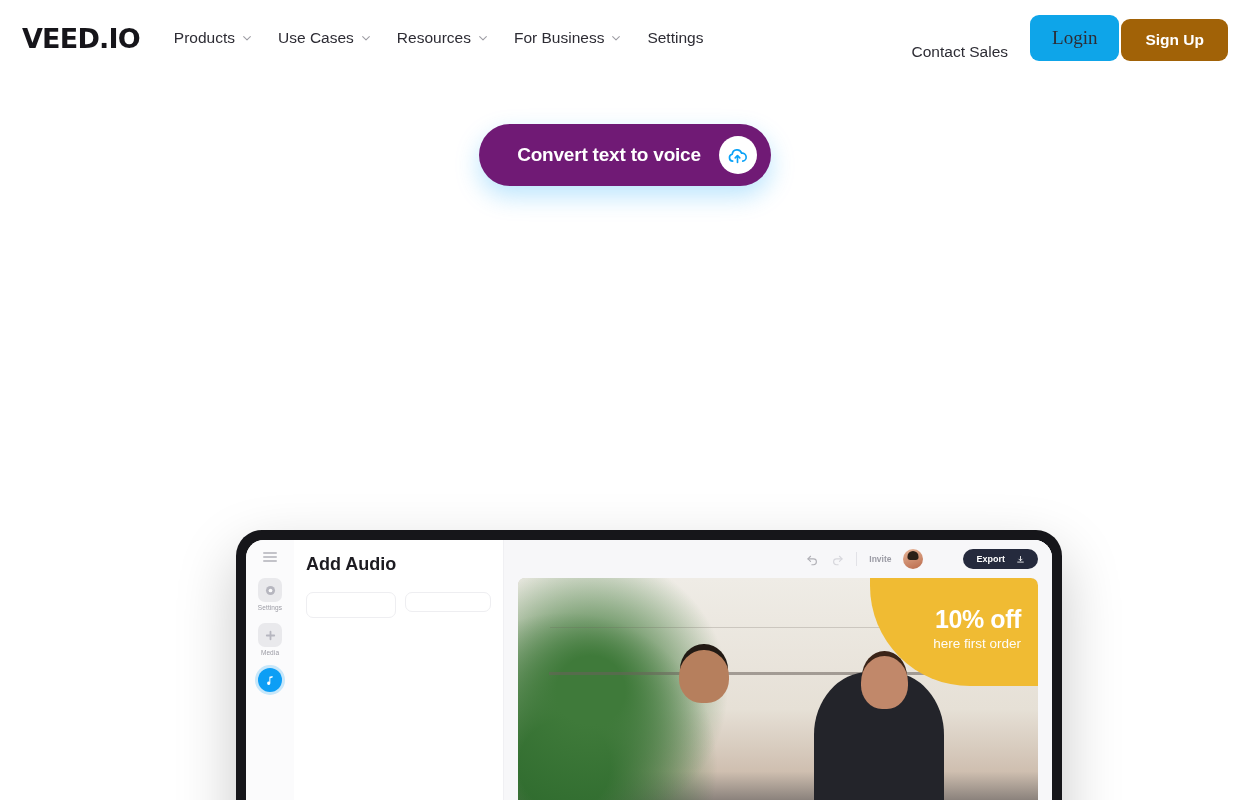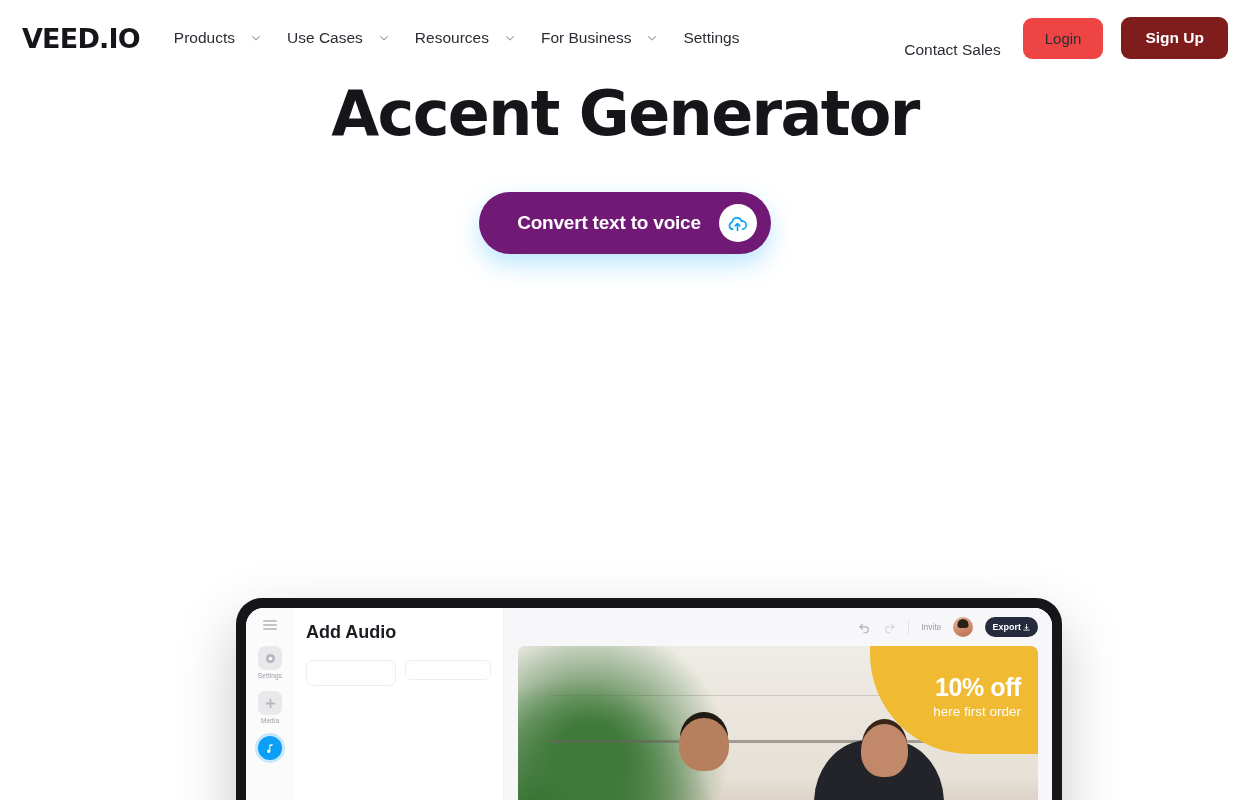--- a/index.html
+++ b/index.html
@@ -24,42 +24,42 @@
     font-size: 27px;
     font-weight: 800;
     letter-spacing: -0.8px;
     color: #16151a;
     font-family: "DejaVu Sans", sans-serif;
     margin-right: 34px;
     white-space: nowrap;
   }
   .nav-links { display: flex; align-items: center; gap: 26px; }
   .nav-item {
-    display: flex; align-items: center; gap: 16px;
+    display: flex; align-items: center; gap: 7px;
     font-size: 15.5px; color: #2d2c34; cursor: pointer;
     white-space: nowrap;
   }
   .chev { display: block; width: 10px; height: 10px; opacity: .65; }
   .nav-right {
     margin-left: auto;
     display: flex; align-items: flex-end; gap: 0;
   }
   .contact-sales {
     font-size: 15.5px; color: #2d2c34; cursor: pointer;
     padding: 0 22px; white-space: nowrap;
   }
   .login-btn {
-    font-size: 15px; color: #2d2c34; cursor: pointer;
-    background: #ef4444; border: none; border-radius: 9px;
-    padding: 12px 22px; font-family: Liberation Sans, sans-serif; white-space: nowrap;
+    font-size: 19px; color: #2d2c34; cursor: pointer;
+    background: #0ea5e9; border: none; border-radius: 9px;
+    padding: 12px 22px; font-family: Liberation Serif, serif; white-space: nowrap;
   }
   .signup-btn {
     font-size: 15.5px; font-weight: 700; color: #ffffff; cursor: pointer;
-    background: #7f1d1d; border: none; border-radius: 9px;
-    padding: 12px 24px; margin-left: 18px;
+    background: #a16207; border: none; border-radius: 9px;
+    padding: 12px 24px; margin-left: 2px;
     font-family: inherit; white-space: nowrap;
   }
 
   
   .hero { text-align: center; padding-top: 4px; }
   .hero h1 {
     font-size: 62px;
     font-weight: 800;
     letter-spacing: -1.6px;
     color: #16151a;
@@ -160,36 +160,36 @@
   }
 
   
   .editor { flex: 1; background: #f7f7f9; display: flex; flex-direction: column; min-width: 0; }
   .editor-top {
     height: 38px; display: flex; align-items: center; justify-content: flex-end;
     gap: 12px; padding: 0 14px; background: #f7f7f9;
   }
   .undo, .redo { opacity: .5; cursor: pointer; }
   .divider-v { width: 1px; height: 14px; background: #e2e2e7; }
-  .invite { font-size: 8.5px; color: #9b9ba4; cursor: pointer; }
+  .invite { font-size: 8.5px; color: #9b9ba4; cursor: pointer; font-weight: bold; }
   .avatar {
     width: 20px; height: 20px; border-radius: 50%;
     background: linear-gradient(160deg,#e8b79a,#b9694a);
     position: relative; overflow: hidden; flex: 0 0 20px;
   }
   .avatar::after {
     content: ""; position: absolute; left: 50%; top: 2px;
     width: 11px; height: 9px; transform: translateX(-50%);
     background: #2b2017; border-radius: 6px 6px 3px 3px;
   }
   .export-btn {
     background: #252a3d; color: #fff; border: none; cursor: pointer;
-    border-radius: 12px; padding: 5px 7px;
-    display: flex; align-items: center; gap: 1px;
-    font-size: 9px; font-weight: 700; font-family: inherit;
+    border-radius: 12px; padding: 5px 13px;
+    display: flex; align-items: center; gap: 11px;
+    font-size: 9px; font-weight: 700; font-family: inherit; margin-left: 28px;
   }
 
   .canvas-wrap { flex: 1; display: flex; align-items: flex-start; justify-content: center; padding: 0 14px; min-height: 0; }
   .video {
     width: 100%; max-width: 524px; height: 312px;
     border-radius: 7px; overflow: hidden; position: relative;
     background: #cfc9c0;
   }
   .v-bg {
     position: absolute; inset: 0;
@@ -270,21 +270,20 @@
   </div>
 
   <div class="nav-right">
     <div class="contact-sales">Contact Sales</div>
     <button class="login-btn">Login</button>
     <button class="signup-btn">Sign Up</button>
   </div>
 </div>
 
 <div class="hero">
-  <h1>Accent Generator</h1>
   <div class="cta-wrap">
     <button class="cta">
       <span class="cta-label">Convert text to voice</span>
       <span class="cta-icon">
         <svg width="21" height="21" viewBox="0 0 24 24" fill="none" stroke="#0aa2f7" stroke-width="1.9" stroke-linecap="round" stroke-linejoin="round">
           <path d="M6.5 18.5A4 4 0 0 1 6 10.6a5.5 5.5 0 0 1 10.7-1.2A3.8 3.8 0 0 1 18 18.4"></path>
           <path d="M12 20v-7.2"></path>
             <path d="M9.4 14.8 12 12.2l2.6 2.6"></path>
         </svg>
       </span>

